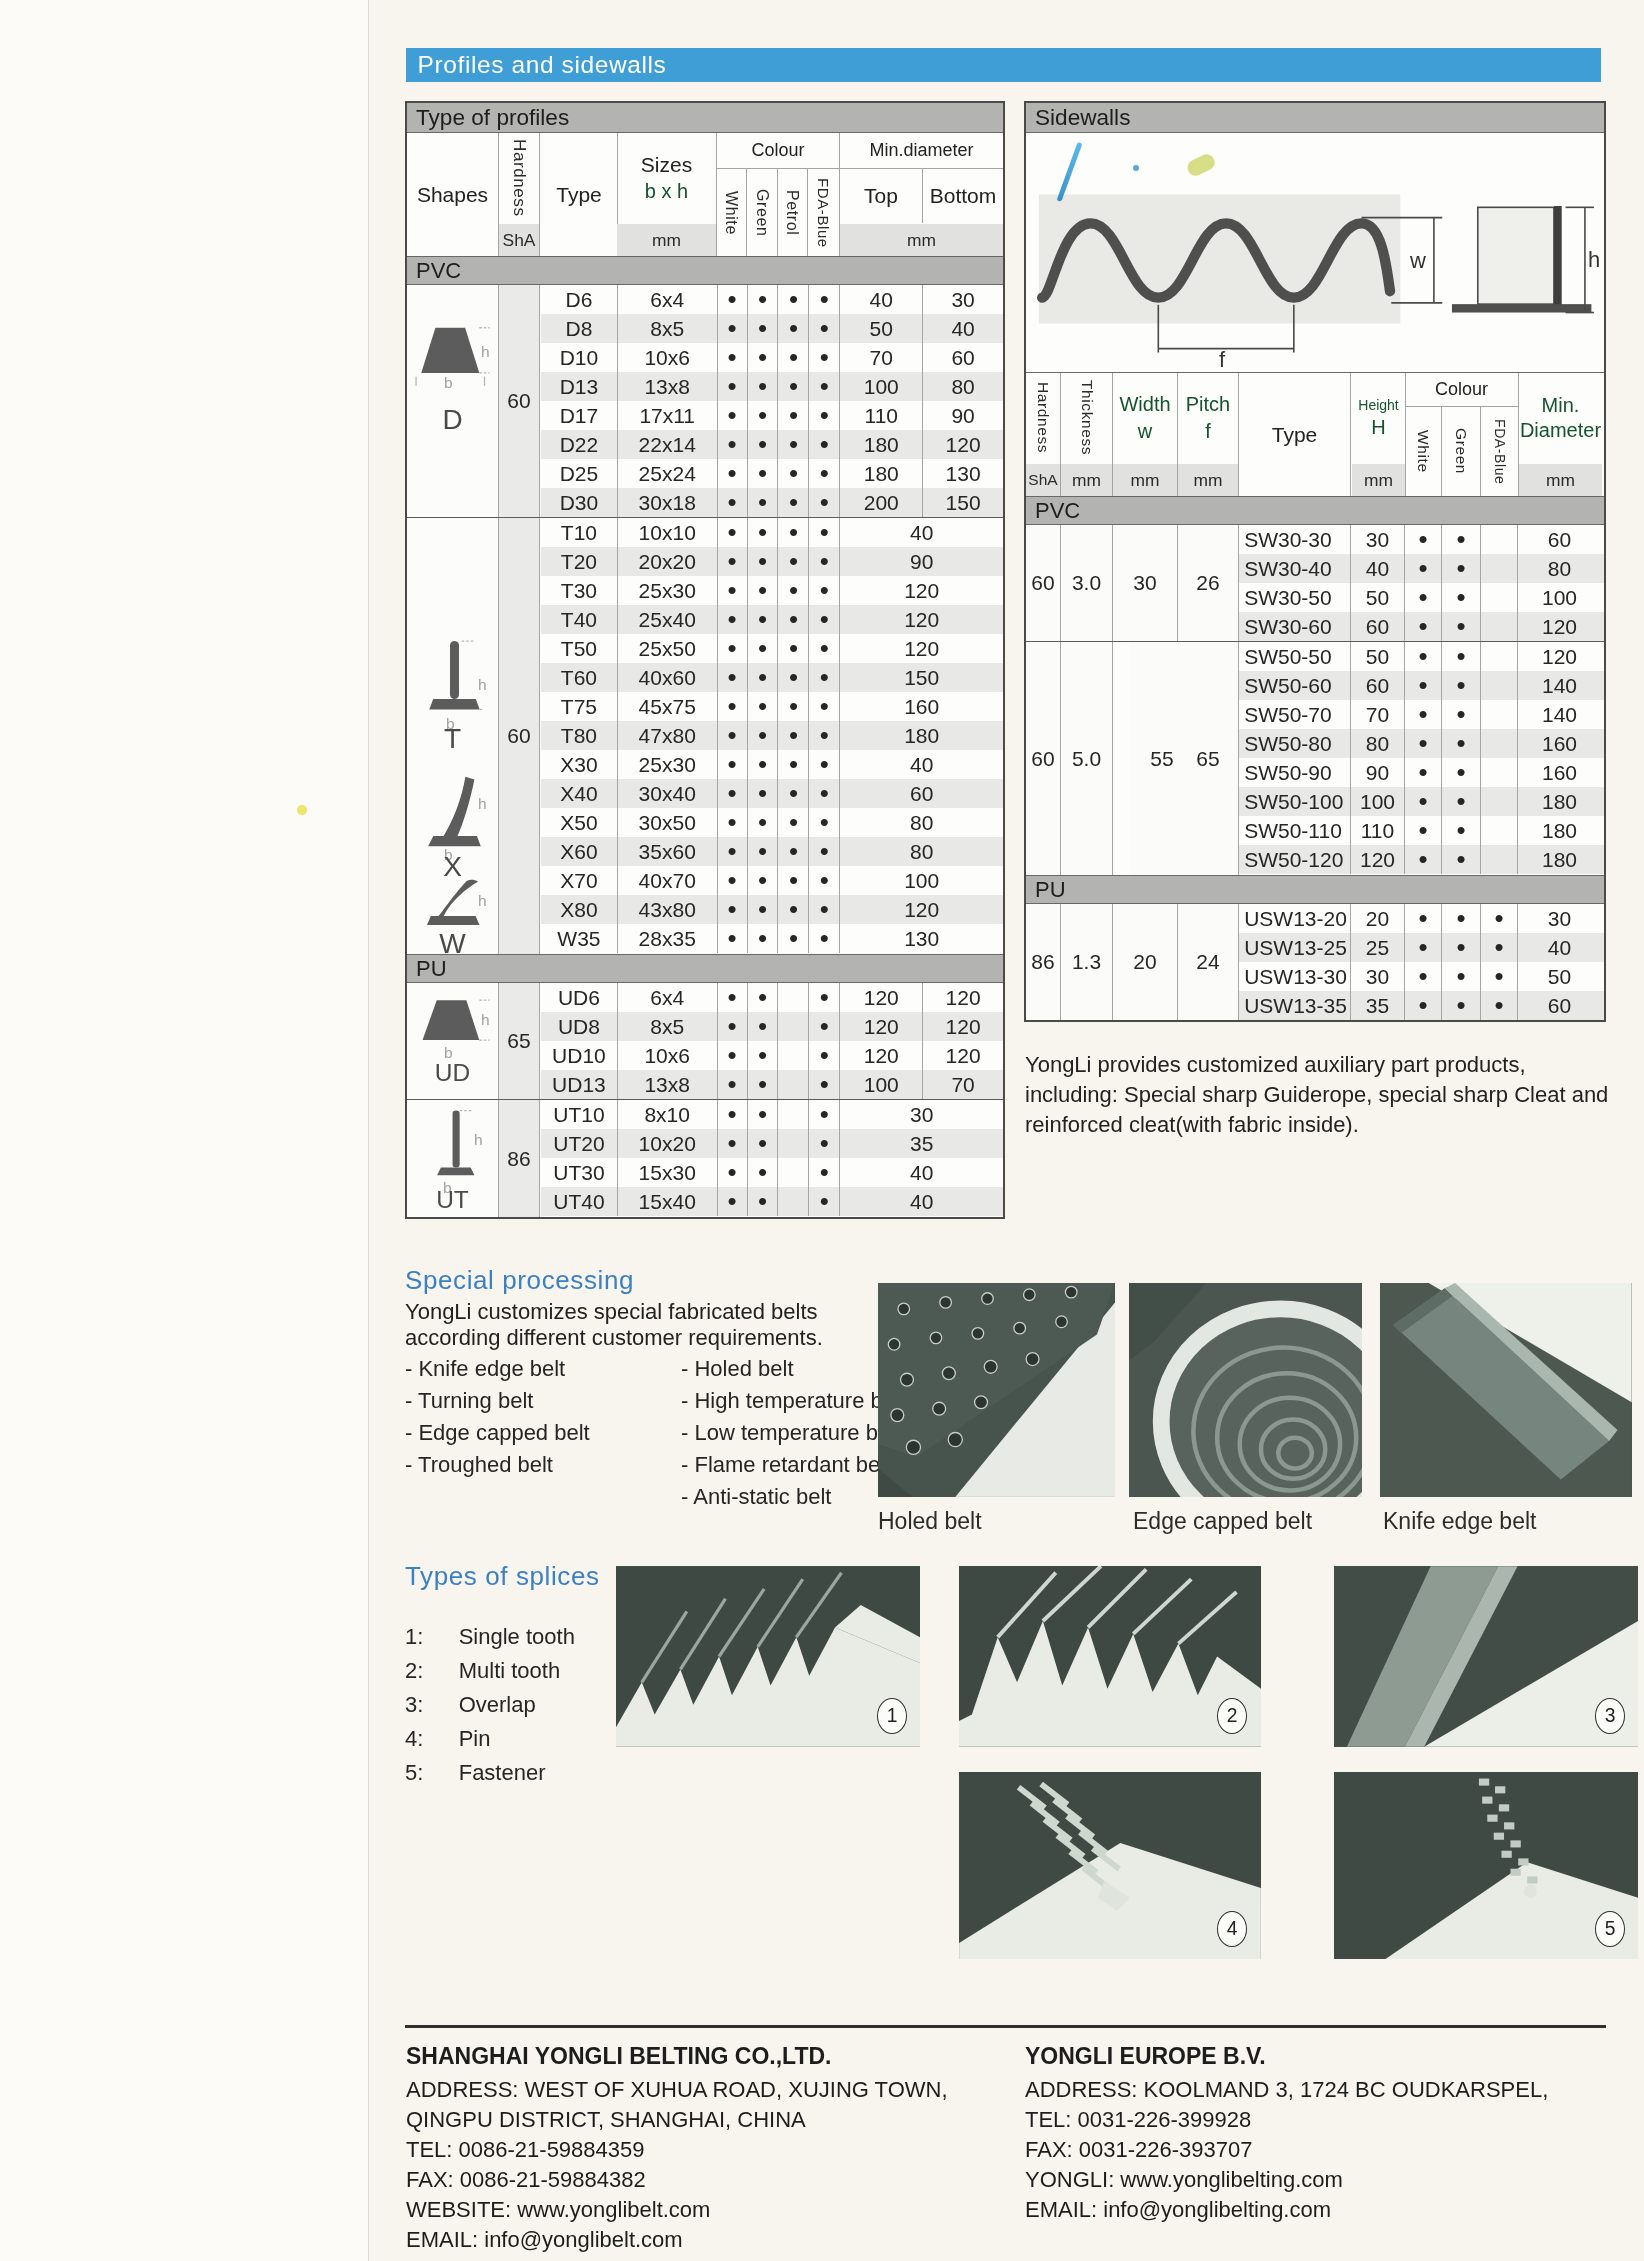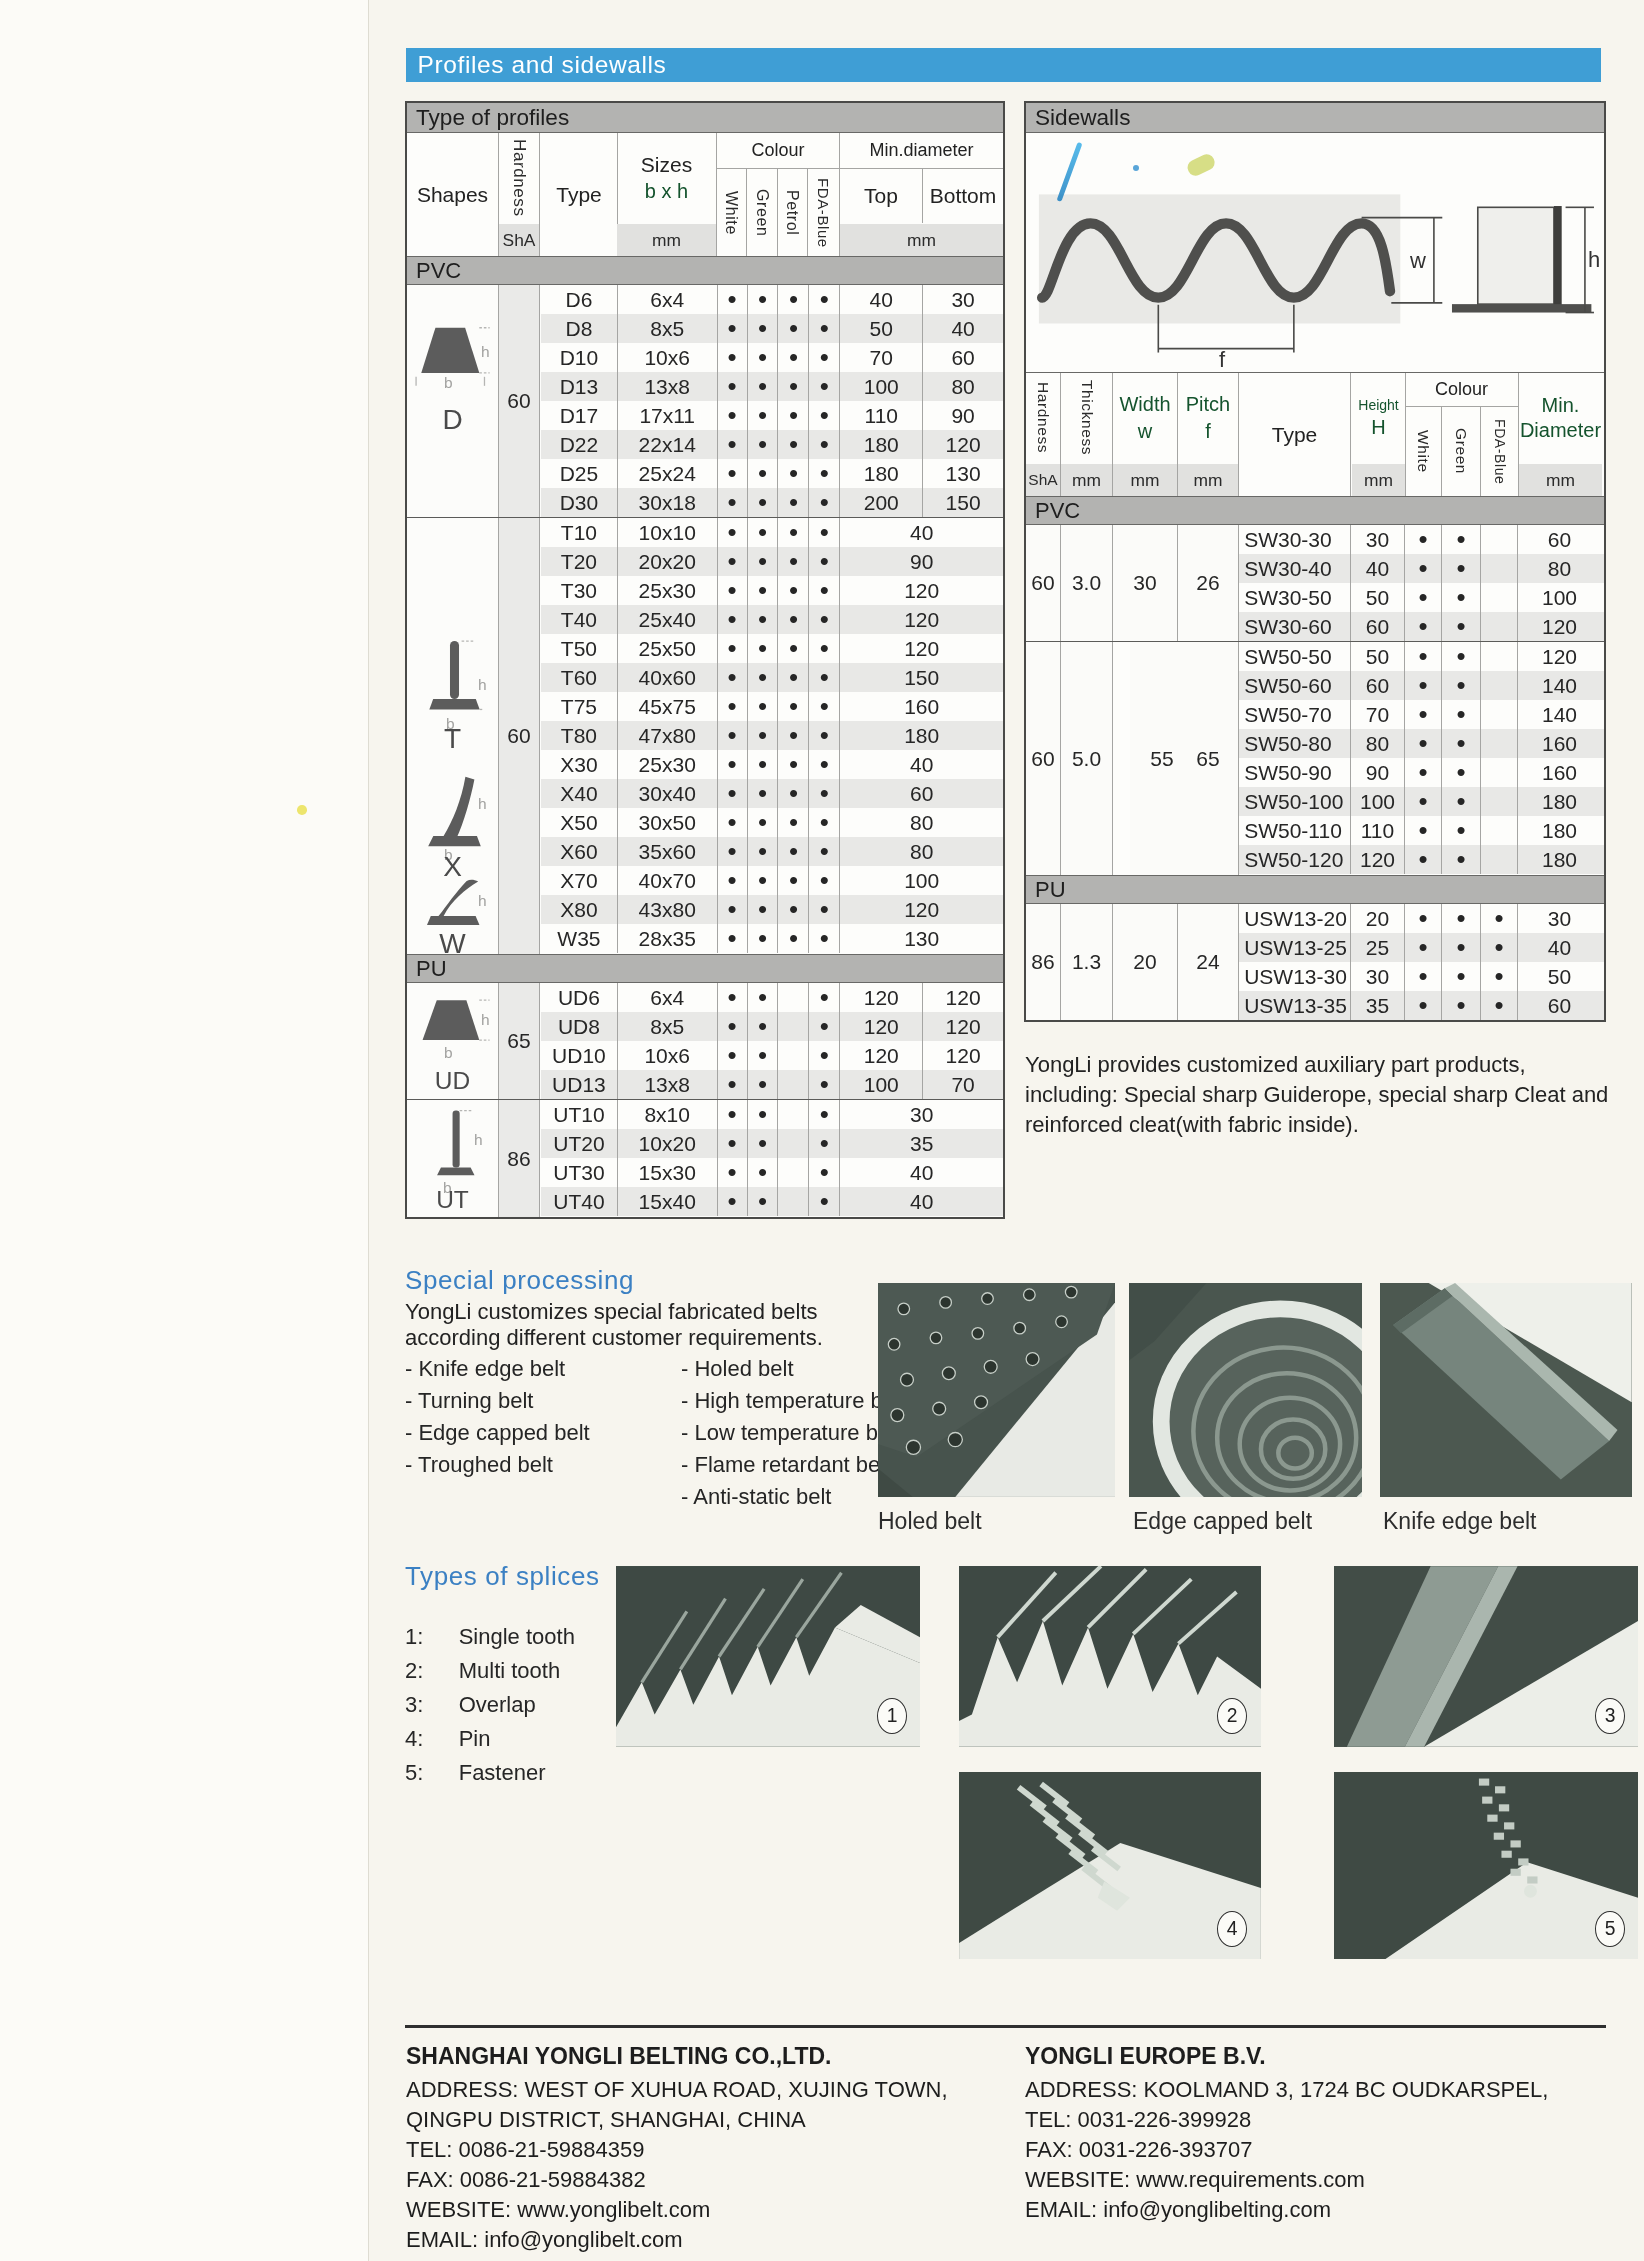--- a/index.html
+++ b/index.html
@@ -443,21 +443,21 @@
 
     <div class="pt-group" style="height:116px;">
       <div class="pt-shapes">
         <svg class="shape-svg" style="left:5.2px; top:11.6px;" width="83" height="58" viewBox="0 0 128 90">
           <polygon points="38,8 84,8 104,70 16,70" fill="#5c5c5c"></polygon>
           <line x1="104" y1="8" x2="120" y2="8" stroke="#b5b5b3" stroke-width="2" stroke-dasharray="4,3"></line>
           <line x1="104" y1="70" x2="120" y2="70" stroke="#b5b5b3" stroke-width="2" stroke-dasharray="4,3"></line>
         </svg>
         <span class="dim" style="left:74px; top:28px;">h</span>
         <span class="dim" style="left:37px; top:61px;">b</span>
-        <span class="shape-letter" style="top:76px; font-size:24.5px;margin-top:8px;">UD</span>
+        <span class="shape-letter" style="top:76px; font-size:24.5px;">UD</span>
       </div>
       <div class="pt-hard">
           <span>65</span>
         </div>
       <div class="t-rows striped pt-rows">
           <div class="t-row">
             <div class="t-cell c-type">UD6</div>
             <div class="t-cell c-size">6x4</div>
             <div class="t-cell c-white dotcell">•</div>
             <div class="t-cell c-green dotcell">•</div>
@@ -1050,17 +1050,17 @@
       <div class="t-row">TEL: 0086-21-59884359</div>
       <div class="t-row">FAX: 0086-21-59884382</div>
       <div class="t-row">WEBSITE: www.yonglibelt.com</div>
       <div class="t-row">EMAIL: info@yonglibelt.com</div>
     </div>
   <div class="f-company" style="left:1025px; top:2043px;">YONGLI EUROPE B.V.</div>
   <div class="flines" style="position:absolute; left:1025px; top:2075px;">
       <div class="t-row">ADDRESS: KOOLMAND 3, 1724 BC OUDKARSPEL,</div>
       <div class="t-row">TEL: 0031-226-399928</div>
       <div class="t-row">FAX: 0031-226-393707</div>
-      <div class="t-row">WEBSITE: www.requirements.com</div>
+      <div class="t-row">YONGLI: www.yonglibelting.com</div>
       <div class="t-row">EMAIL: info@yonglibelting.com</div>
     </div>
 </div>
 
 
 </body></html>

